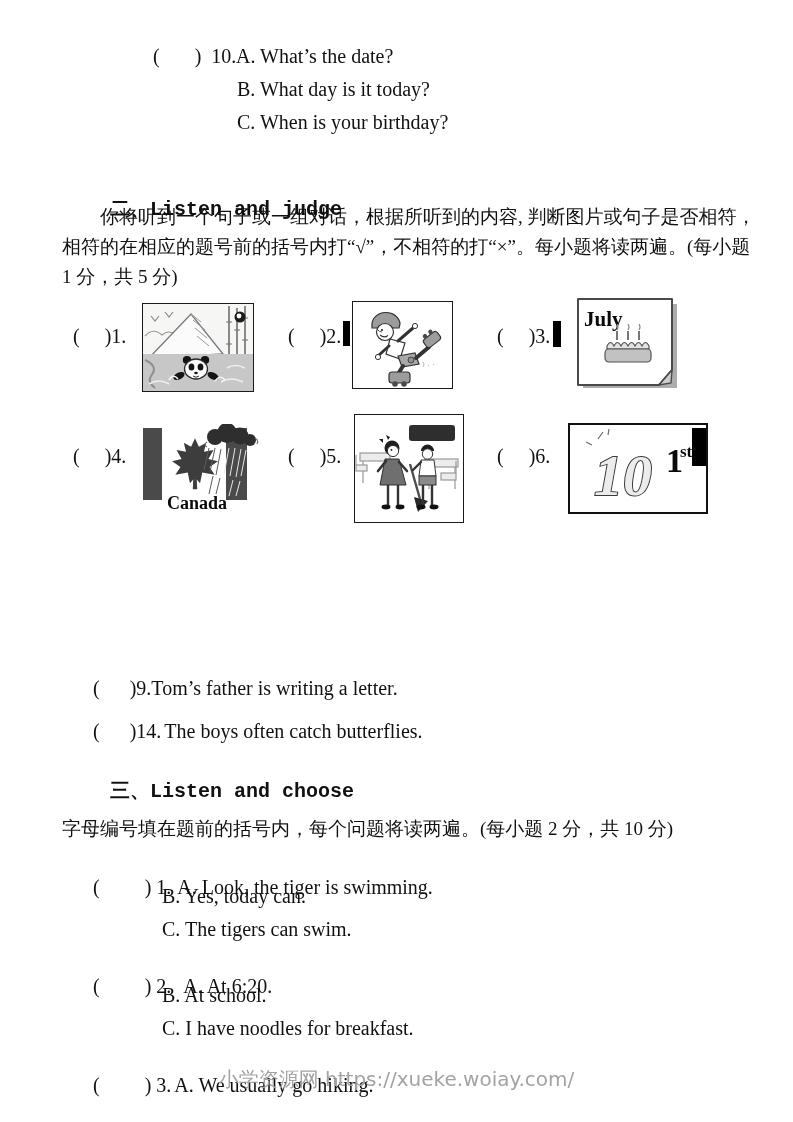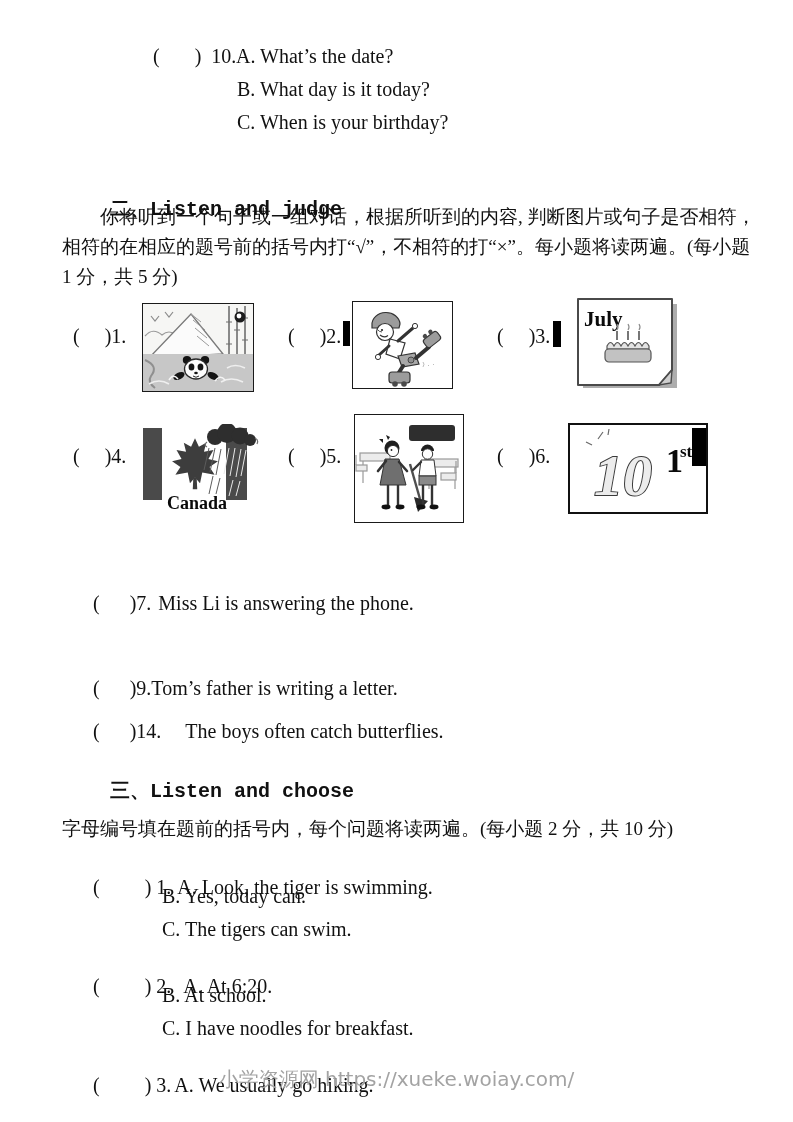--- a/index.html
+++ b/index.html
@@ -183,28 +183,25 @@
     <svg width="140" height="91" viewBox="0 0 140 91">
       <rect x="1" y="1" width="138" height="89" fill="#ffffff" stroke="#111" stroke-width="2"></rect>
       <text x="26" y="72" font-family="Liberation Serif, serif" font-size="58" font-style="italic" font-weight="bold" fill="#ececec" stroke="#3a3a3a" stroke-width="2" paint-order="stroke">10</text>
       <path d="M30 16 l5 -7 M24 22 l-6 -3 M40 12 l1 -6" stroke="#6a6a6a" stroke-width="1.2" fill="none"></path>
       <text x="98" y="49" font-family="Liberation Serif, serif" font-size="34" font-weight="bold" fill="#0a0a0a">1</text>
       <text x="112" y="34" font-family="Liberation Serif, serif" font-size="17" font-weight="bold" fill="#0a0a0a">st</text>
       <rect x="124" y="5" width="14" height="38" fill="#000"></rect>
     </svg>
   </div>
 
-  <div class="abs en" style="left:73px;top:567px">
-    <span>(      )7.</span><span style="margin-left:7px">Miss Li is answering the phone.</span>
-  </div>
   <div class="abs en" style="left:73px;top:652px">
     <span>(      )9.</span><span style="">Tom’s father is writing a letter.</span>
   </div>
   <div class="abs en" style="left:73px;top:695px">
-    <span>(      )14.</span><span style="margin-left:24px">The boys often catch butterflies.</span>
+    <span>(      )14.</span><span style="margin-left:3px">The boys often catch butterflies.</span>
   </div>
 
   <div class="abs head" style="left:62px;top:756px">
     <span>三、</span><span>Listen and choose</span>
   </div>
   <span class="abs cn" style="left:62px;top:818px">字母编号填在题前的括号内，每个问题将读两遍。(每小题 2 分，共 10 分)</span>
 
   <div class="abs en" style="left:73px;top:851px">
     <span>(         ) 1.</span><span style="margin-left:6px">A. Look, the tiger is swimming.</span>
   </div>

